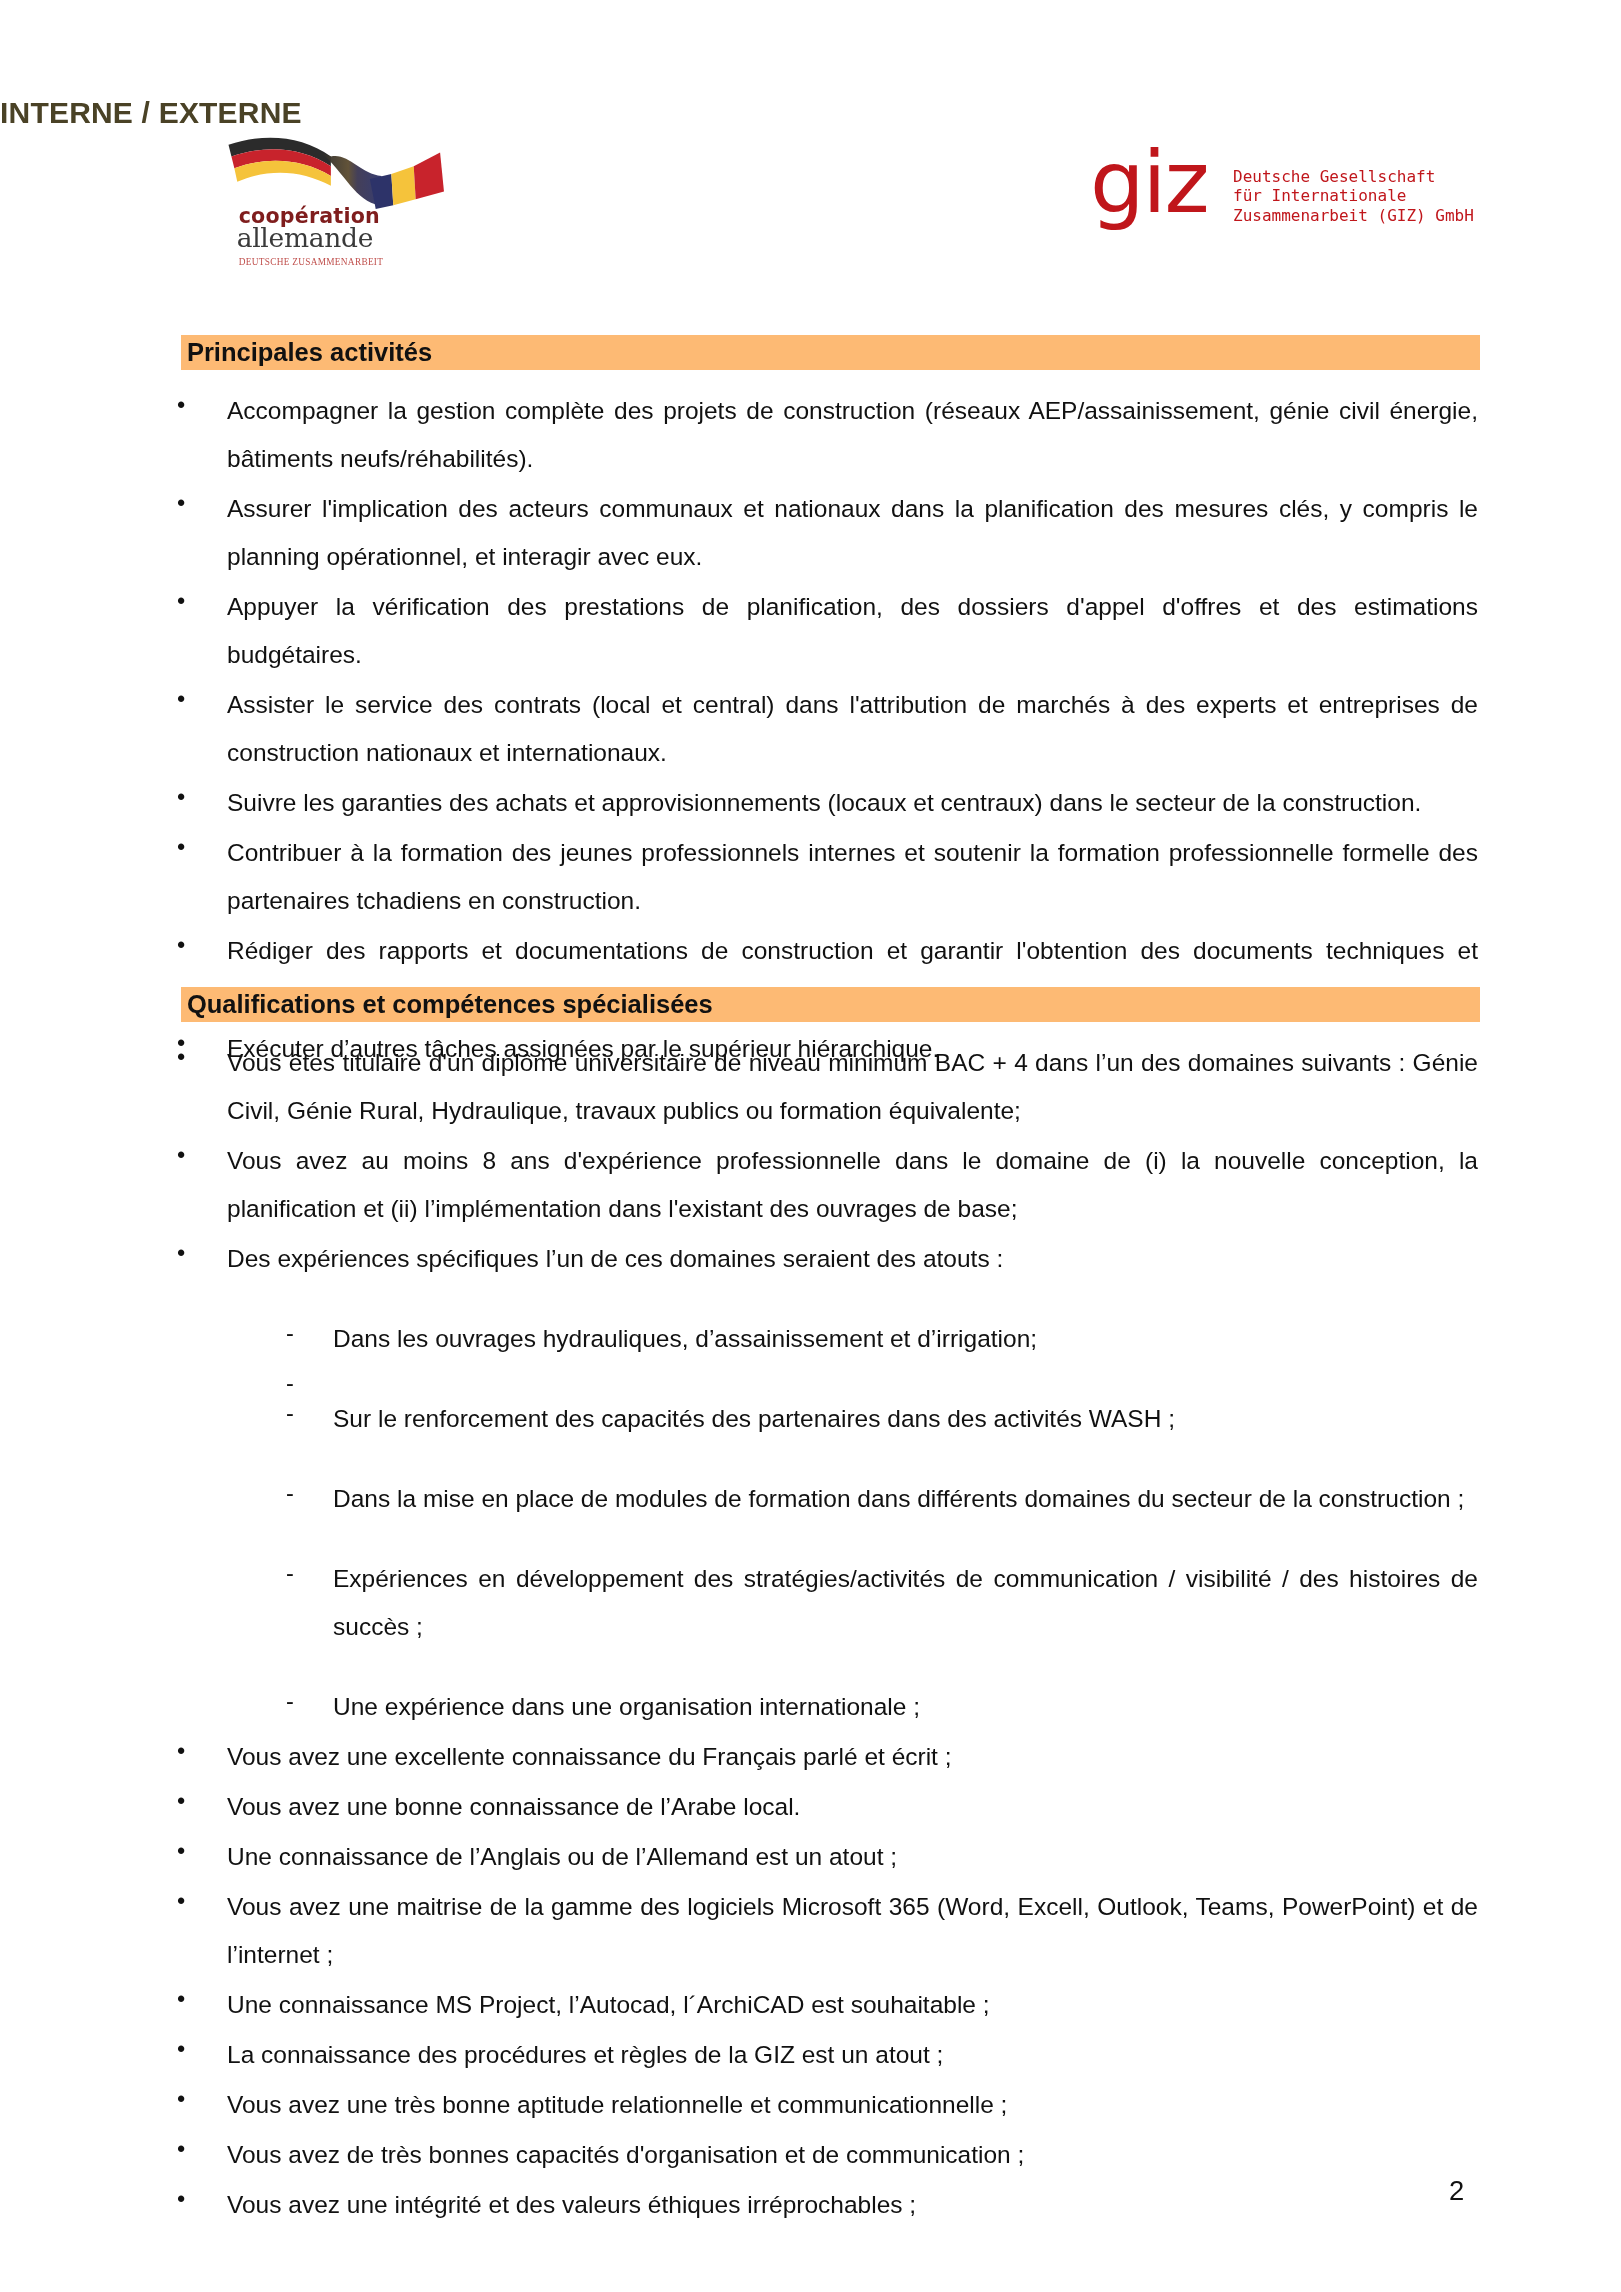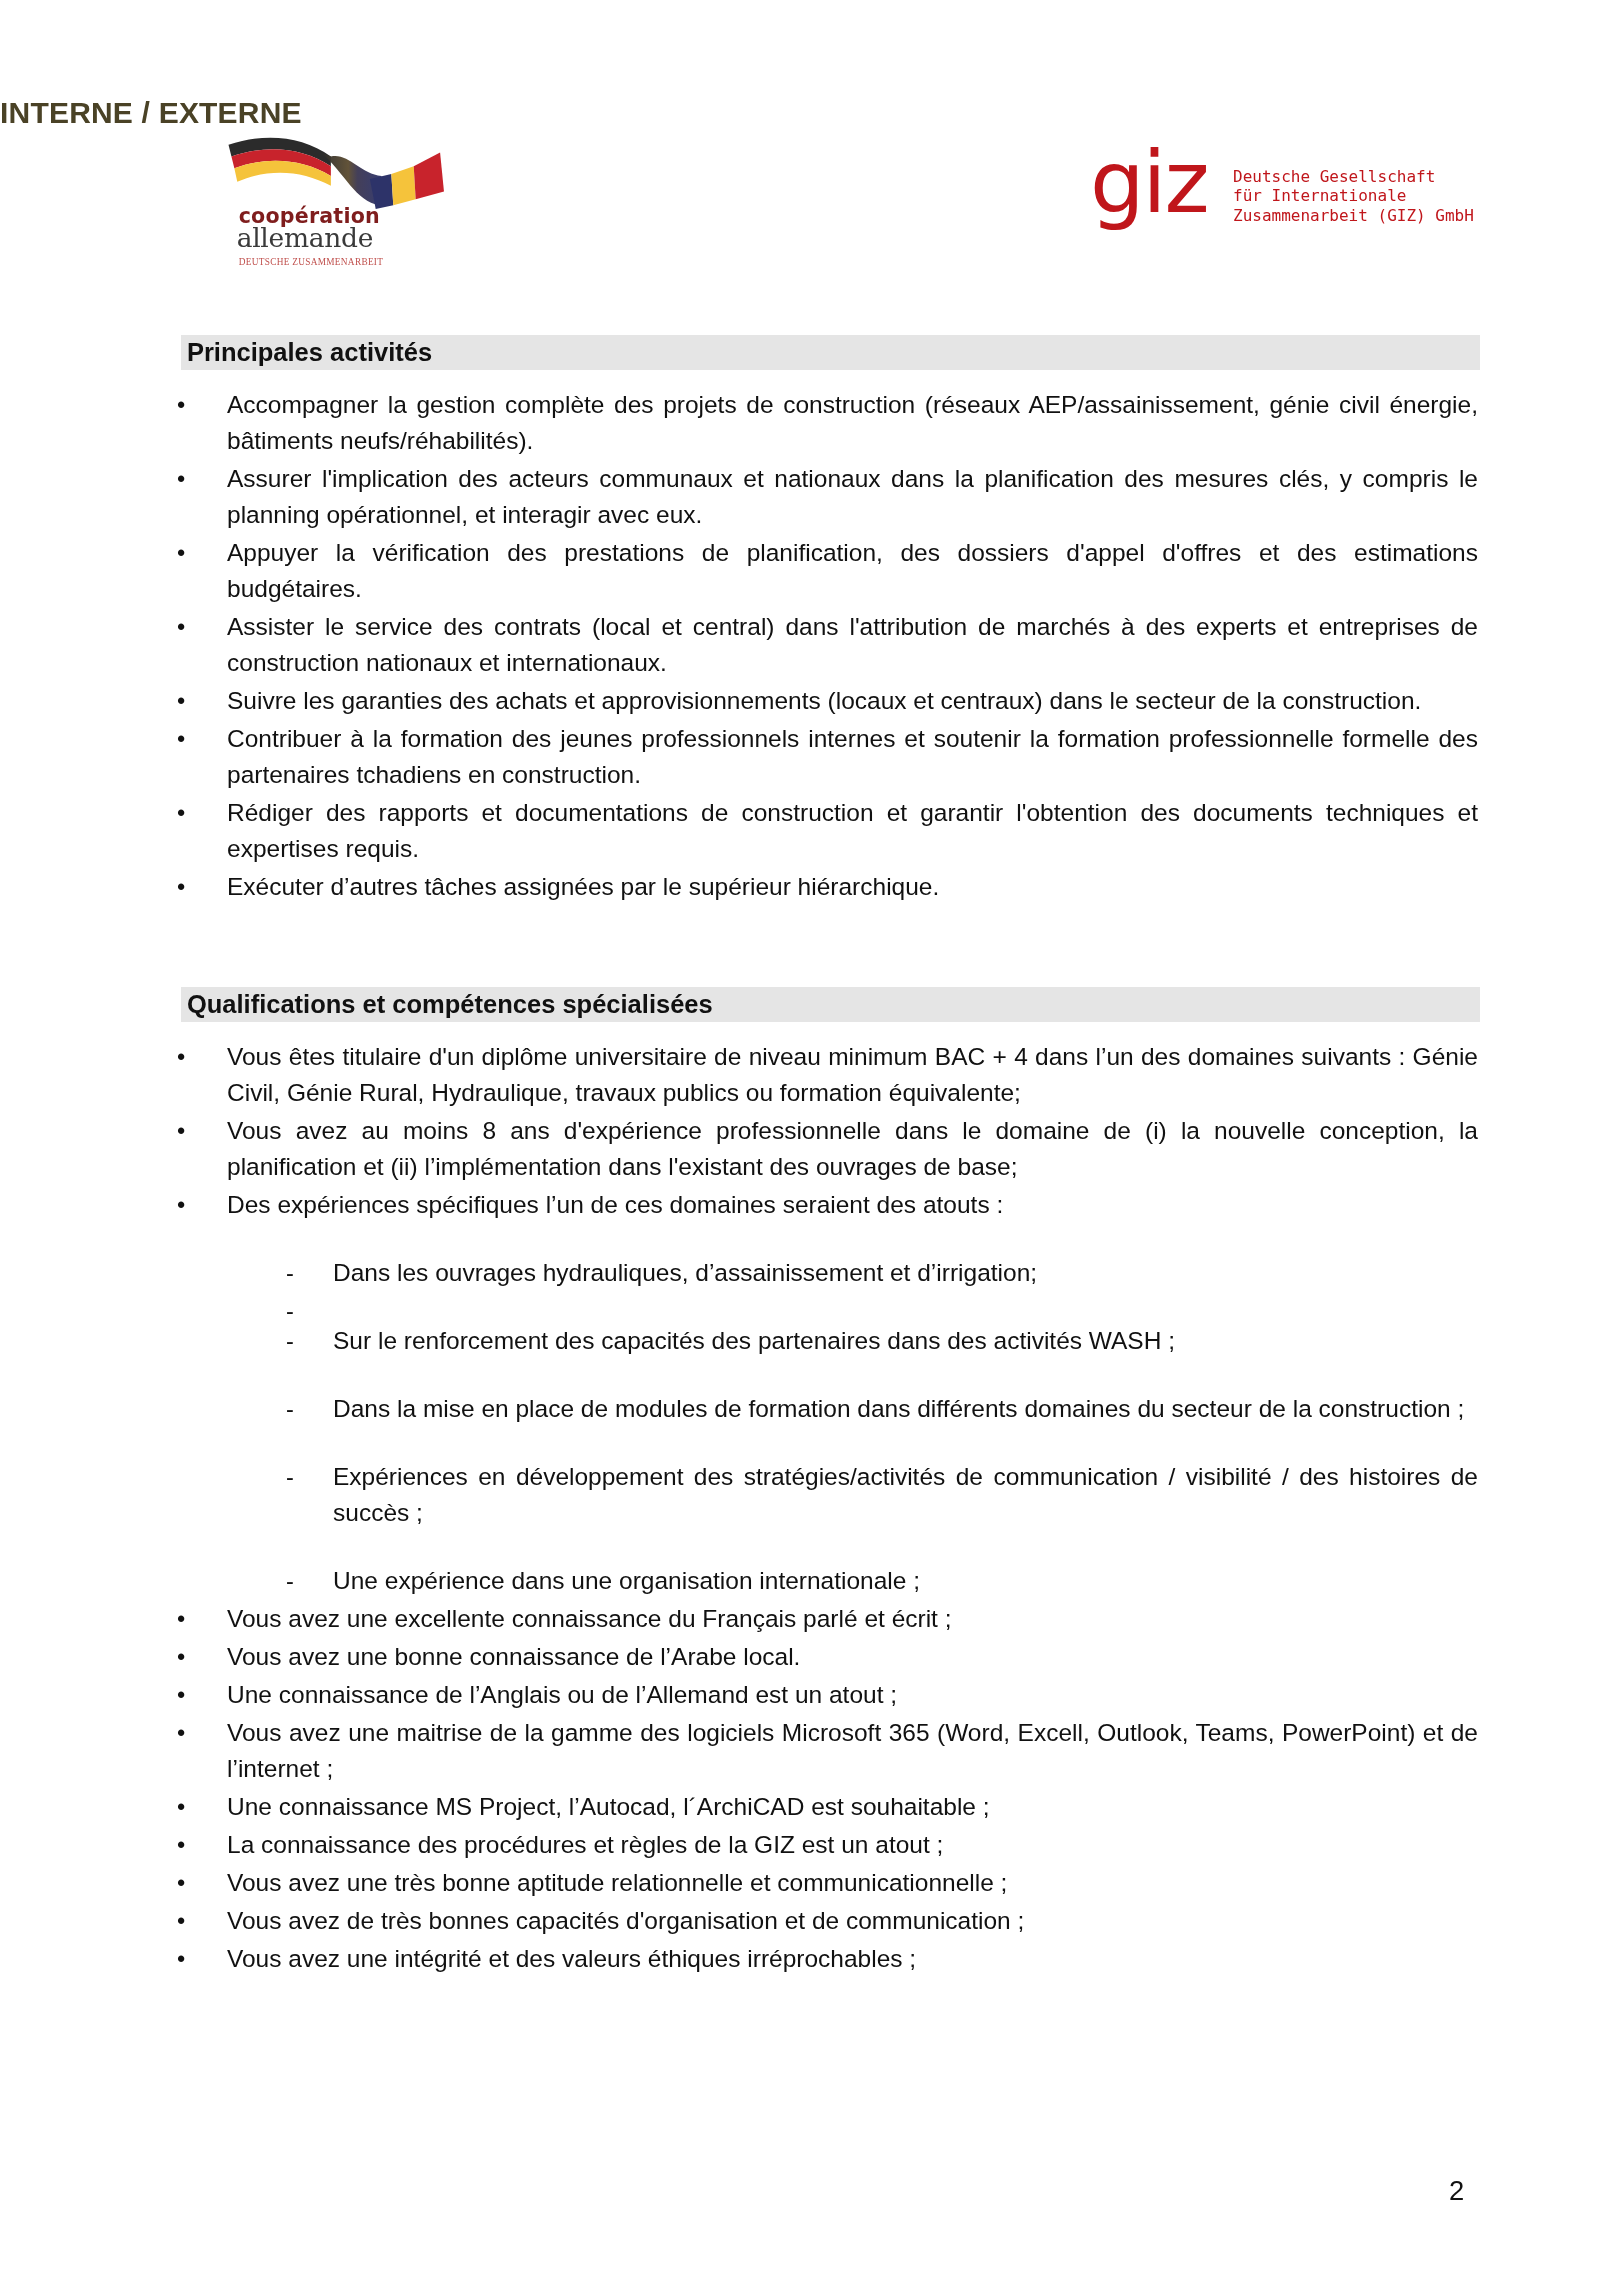--- a/index.html
+++ b/index.html
@@ -16,26 +16,26 @@
                 font-size: 26.5px; color: #3a3a3a; letter-spacing: -0.3px; }
   .coop-line3 { position: absolute; left: 15.7px; top: 122px; font-family: Liberation Serif, serif;
                 font-size: 9.3px; color: #c0504d; letter-spacing: 0.3px; }
   
   .giz-logo { position: absolute; left: 1090px; top: 147px; width: 392px; height: 108px; }
   .giz-mark { position: absolute; left: 0; top: -7.8px; font-family: "DejaVu Sans", sans-serif;
               font-size: 86px; font-weight: normal; color: #c0161b; letter-spacing: -2px; line-height: 1; }
   .giz-text { position: absolute; left: 143px; top: 19.6px; font-family: "DejaVu Sans Mono", monospace;
               font-size: 16px; color: #c0161b; line-height: 19.6px; }
   
-  .section-header { position: absolute; left: 181px; width: 1299px; height: 35px; background: #e5e5e5;
+  .section-header { position: absolute; left: 181px; width: 1299px; height: 35px; background: #fdba74;
                     font-size: 25.5px; font-weight: bold; line-height: 35px; padding-left: 5.9px; box-sizing: border-box; color: #111; }
   .list { position: absolute; left: 0; width: 1621px; margin: 0; padding: 0; list-style: none; }
   .item { position: relative; margin: 0; padding: 0; }
   .bullet { position: absolute; left: 177px; font-size: 23.5px; line-height: 36px; }
-  .item-text { margin-left: 227px; width: 1251px; font-size: 24.5px; line-height: 36px; text-align: justify;
+  .item-text { margin-left: 227px; width: 1251px; font-size: 24.5px; line-height: 48px; text-align: justify;
                padding-bottom: 2px; }
   .sub .bullet { left: 286px; }
   .sub .item-text { margin-left: 333px; width: 1145px; margin-top: 30px; }
   .page-number { position: absolute; left: 1449px; top: 2175px; font-size: 27.4px; color: #111; }
 </style>
 </head>
 <body>
 
 <div class="doc-title">INTERNE / EXTERNE</div>
 

